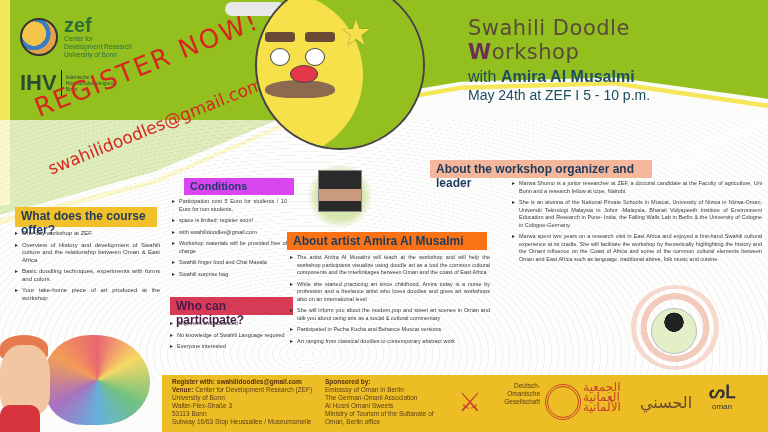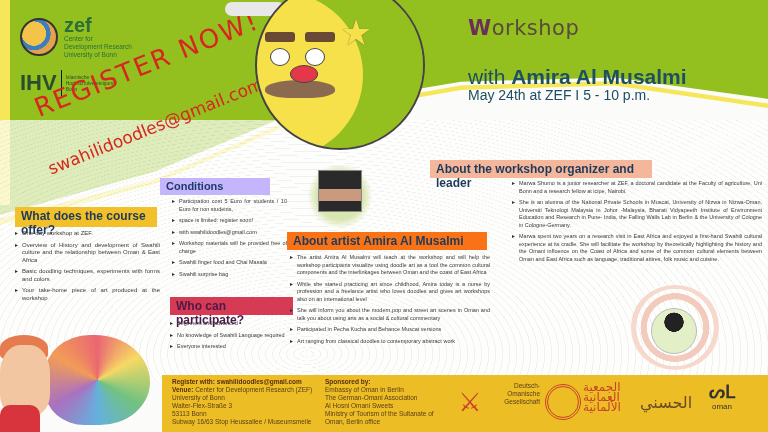--- a/index.html
+++ b/index.html
@@ -25,27 +25,27 @@
   .moon { position: absolute; left: 255px; top: -20px; width: 170px; height: 170px; border-radius: 50%; background: #f7e14b; box-shadow: inset -60px 10px 0 0 #93c01f; border: 2px solid #444; }
   .moon-nose { position: absolute; left: 290px; top: 65px; width: 28px; height: 18px; background: #e4374a; border-radius: 50%; border: 1px solid #444; }
   .moon-eye { position: absolute; top: 48px; width: 20px; height: 18px; border-radius: 50%; background: #fff; border: 1px solid #444; }
   .moon-brow { position: absolute; top: 32px; width: 30px; height: 10px; background: #6b4a35; border-radius: 3px; }
   .moon-mustache { position: absolute; left: 265px; top: 80px; width: 70px; height: 18px; background: #8b6a50; border-radius: 50% 50% 40% 40%; }
   .star { position: absolute; left: 340px; top: 12px; color: #f7e14b; font-size: 36px; text-shadow: 0 0 1px #444; }
   .cloud { position: absolute; left: 225px; top: 2px; width: 60px; height: 14px; background: #e8e8e8; border-radius: 10px; }
   
   .title { position: absolute; left: 468px; top: 16px; font-family: "DejaVu Sans", sans-serif; color: #5a4a3c; font-size: 21px; line-height: 24px; letter-spacing: 0.5px; }
   .title .w { color: #6b2f5a; font-weight: bold; }
-  .subtitle { position: absolute; left: 468px; top: 68px; color: #1e4e63; font-size: 21px; line-height: 17px; }
+  .subtitle { position: absolute; left: 468px; top: 68px; color: #1e4e63; font-size: 16px; line-height: 17px; }
   .subtitle b { font-weight: bold; }
   .datetime { position: absolute; left: 468px; top: 87px; color: #1e4e63; font-size: 14px; }
   
   .hdr { position: absolute; font-weight: bold; color: #1e3a5a; padding: 2px 6px; }
   .hdr-offer { left: 15px; top: 207px; width: 142px; height: 20px; background: #f2c02a; font-size: 12px; }
-  .hdr-cond { left: 160px; top: 178px; width: 110px; height: 17px; background: #c4b5fd; font-size: 11px; color: #1e3a6a; }
+  .hdr-cond { left: 184px; top: 178px; width: 110px; height: 17px; background: #d946ef; font-size: 11px; color: #1e3a6a; }
   .hdr-who { left: 170px; top: 297px; width: 123px; height: 18px; background: #d73a55; font-size: 12px; color: #4b1a4a; }
   .hdr-artist { left: 287px; top: 232px; width: 200px; height: 18px; background: #f97316; font-size: 12px; color: #1e3a5a; }
   .hdr-org { left: 430px; top: 160px; width: 222px; height: 18px; background: #f4b79b; font-size: 12px; color: #1e3a5a; }
   ul.list { position: absolute; list-style: none; color: #3a3a3a; }
   ul.list li { position: relative; padding-left: 7px; margin-bottom: 4px; line-height: 7.5px; text-align: justify; }
   ul.list li::before { content: "▸"; position: absolute; left: 0; top: 0; font-size: 6px; color: #333; }
   .list-offer { left: 15px; top: 230px; width: 145px; font-size: 6px; }
   .list-cond { left: 172px; top: 198px; width: 115px; font-size: 5.5px; }
   .list-who { left: 170px; top: 320px; width: 115px; font-size: 5.5px; }
   .list-artist { left: 290px; top: 254px; width: 200px; font-size: 5.5px; }
@@ -111,20 +111,21 @@
   <div class="moon"></div>
   <div class="moon-brow" style="left:265px"></div>
   <div class="moon-brow" style="left:305px"></div>
   <div class="moon-eye" style="left:270px"></div>
   <div class="moon-eye" style="left:305px"></div>
   <div class="moon-mustache"></div>
   <div class="moon-nose"></div>
   <div class="star">★</div>
 
   <div class="title">
+    <div>Swahili Doodle</div>
     <div><span class="w">W</span><span>orkshop</span></div>
   </div>
   <div class="subtitle"><span>with </span><b>Amira Al Musalmi</b></div>
   <div class="datetime">May 24th at ZEF  I  5 - 10 p.m.</div>
 
   <div class="hdr hdr-offer">What does the course offer?</div>
   <ul class="list list-offer">
     <li>One-day workshop at ZEF.</li>
     <li>Overview of History and development of Swahili culture and the relationship between Oman &amp; East Africa</li>
     <li>Basic doodling techniques, experiments with forms and colors</li>

